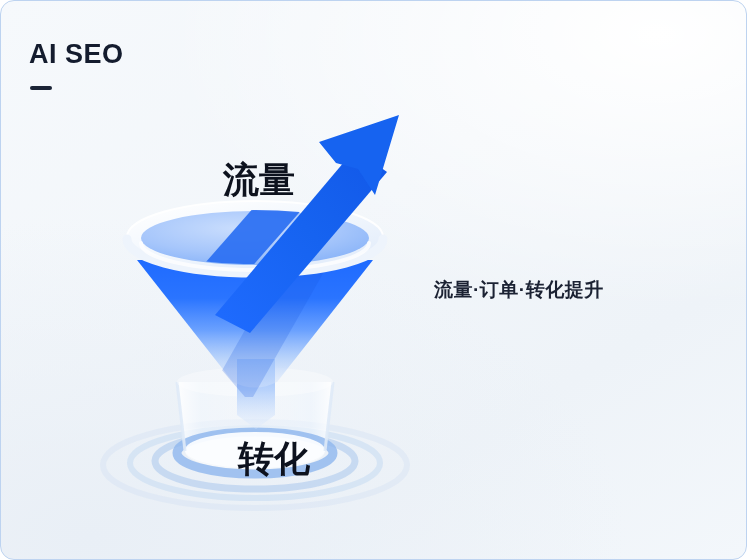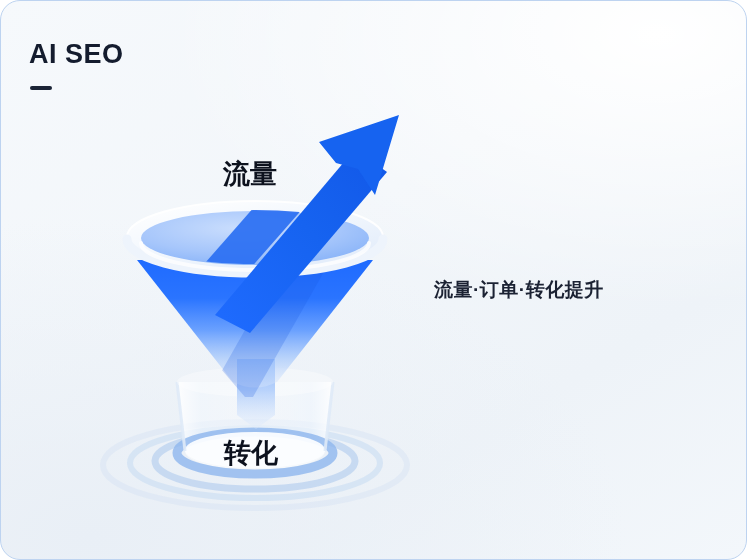--- a/index.html
+++ b/index.html
@@ -6,21 +6,21 @@
   body{
     width:747px;height:560px;
     background:#ffffff;
     font-family:"Liberation Sans","DejaVu Sans",sans-serif;
     overflow:hidden;
   }
   #card{
     position:relative;
     width:747px;height:560px;
     box-sizing:border-box;
-    border-radius:20px;
+    border-radius:14px;
     border:1.5px solid #bdd3f0;
     background:
       radial-gradient(115% 85% at 88% 6%, #ffffff 0%, rgba(255,255,255,0) 58%),
       radial-gradient(120% 95% at 12% 96%, #e9eff6 0%, rgba(233,239,246,0) 60%),
       linear-gradient(148deg,#f6f9fc 0%,#f2f6fa 42%,#eef3f8 72%,#f3f7fb 100%);
     overflow:hidden;
   }
 
   
   #title{
@@ -41,27 +41,27 @@
     position:absolute;left:433px;top:276px;
     font-size:19px;font-weight:bold;
     letter-spacing:.5px;
     color:#1b2233;
     white-space:nowrap;
   }
 
   
   .art-label{
     position:absolute;
-    font-size:27px;font-weight:bold;
+    font-size:36px;font-weight:bold;
     color:#0d121e;
     white-space:nowrap;
     z-index:40;
   }
   #label-traffic{left:222px;top:155px;}
-  #label-convert{left:223px;top:434px;}
+  #label-convert{left:237px;top:434px;}
 
   
   #art{
     position:absolute;left:86px;top:96px;
     width:360px;height:420px;
     z-index:10;
   }
   #art svg{display:block;width:360px;height:420px;overflow:visible;}
 </style>
 </head>

